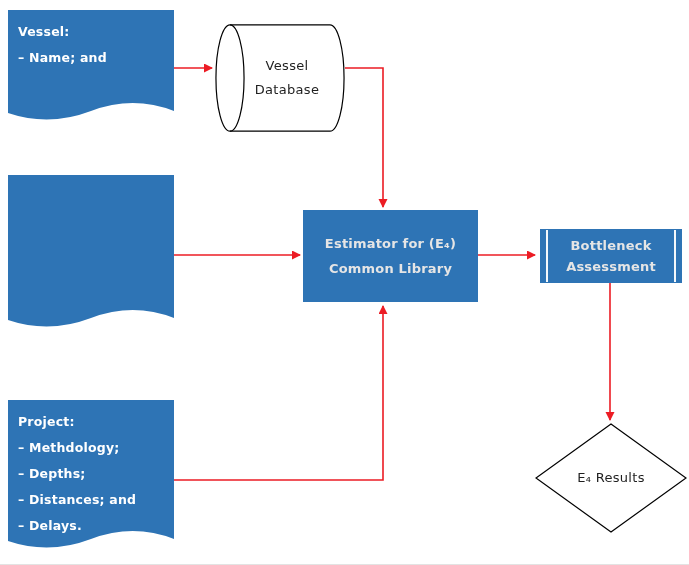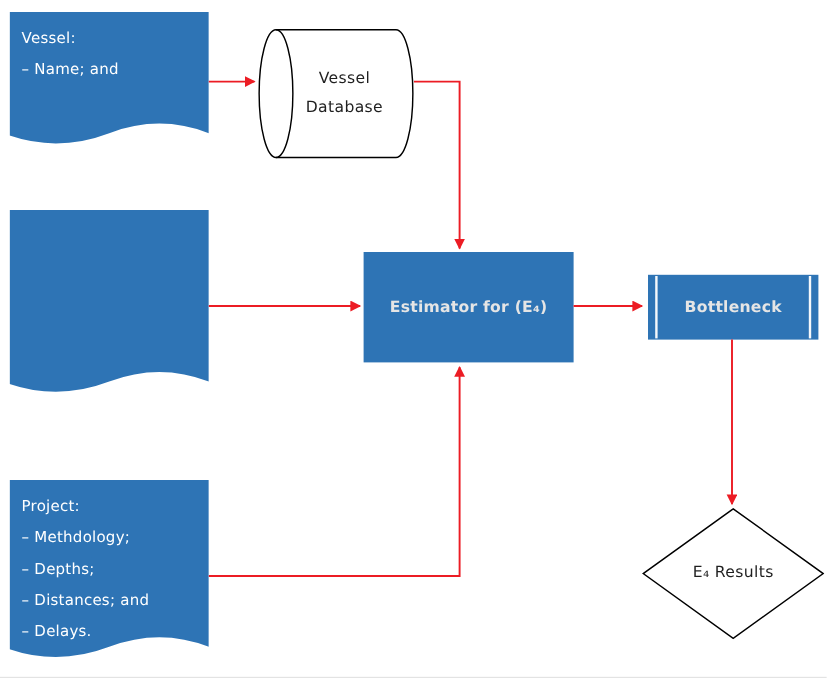--- a/index.html
+++ b/index.html
@@ -16,21 +16,21 @@
   }
 
   .shape { position: absolute; }
 
   
   .doc svg { position: absolute; inset: 0; width: 100%; height: 100%; display: block; }
   .doc-text {
     position: relative;
     padding: 9px 6px 0 10px;
     color: #ffffff;
-    font-weight: normal;
+    font-weight: bold;
     font-size: 12.5px;
     letter-spacing: 0.2px;
   }
   .doc-line { line-height: 26px; white-space: nowrap; }
   .doc-line.tall { line-height: 27px; }
 
   
   .box {
     position: absolute;
     background: #2E74B5;
@@ -121,26 +121,28 @@
       <path d="M15 0.8 A14 53 0 0 1 15 107.2" fill="none" stroke="#000000" stroke-width="1.2"></path>
     </svg>
     <div class="shape-label cyl-label">
       <div class="lbl-line">Vessel</div>
       <div class="lbl-line">Database</div>
     </div>
   </div>
 
   <div class="box" style="left:303px; top:210px; width:175px; height:92px;">
     <div class="box-line">Estimator for (E₄)</div>
+    <div class="box-line">Common Library</div>
   </div>
 
   <div class="box" style="left:540px; top:229px; width:142px; height:54px;">
     <div class="pp-bar left"></div>
     <div class="pp-bar right"></div>
     <div class="box-line" style="line-height:21px;">Bottleneck</div>
+    <div class="box-line" style="line-height:21px;">Assessment</div>
   </div>
 
   <div class="shape" style="left:535px; top:423px; width:152px; height:110px;">
     <svg viewBox="0 0 152 110" style="position:absolute; inset:0; width:100%; height:100%;">
       <polygon points="76,1 151,55 76,109 1,55" fill="#ffffff" stroke="#000000" stroke-width="1.2"></polygon>
     </svg>
     <div class="shape-label">
       <div class="lbl-line">E₄ Results</div>
     </div>
   </div>

